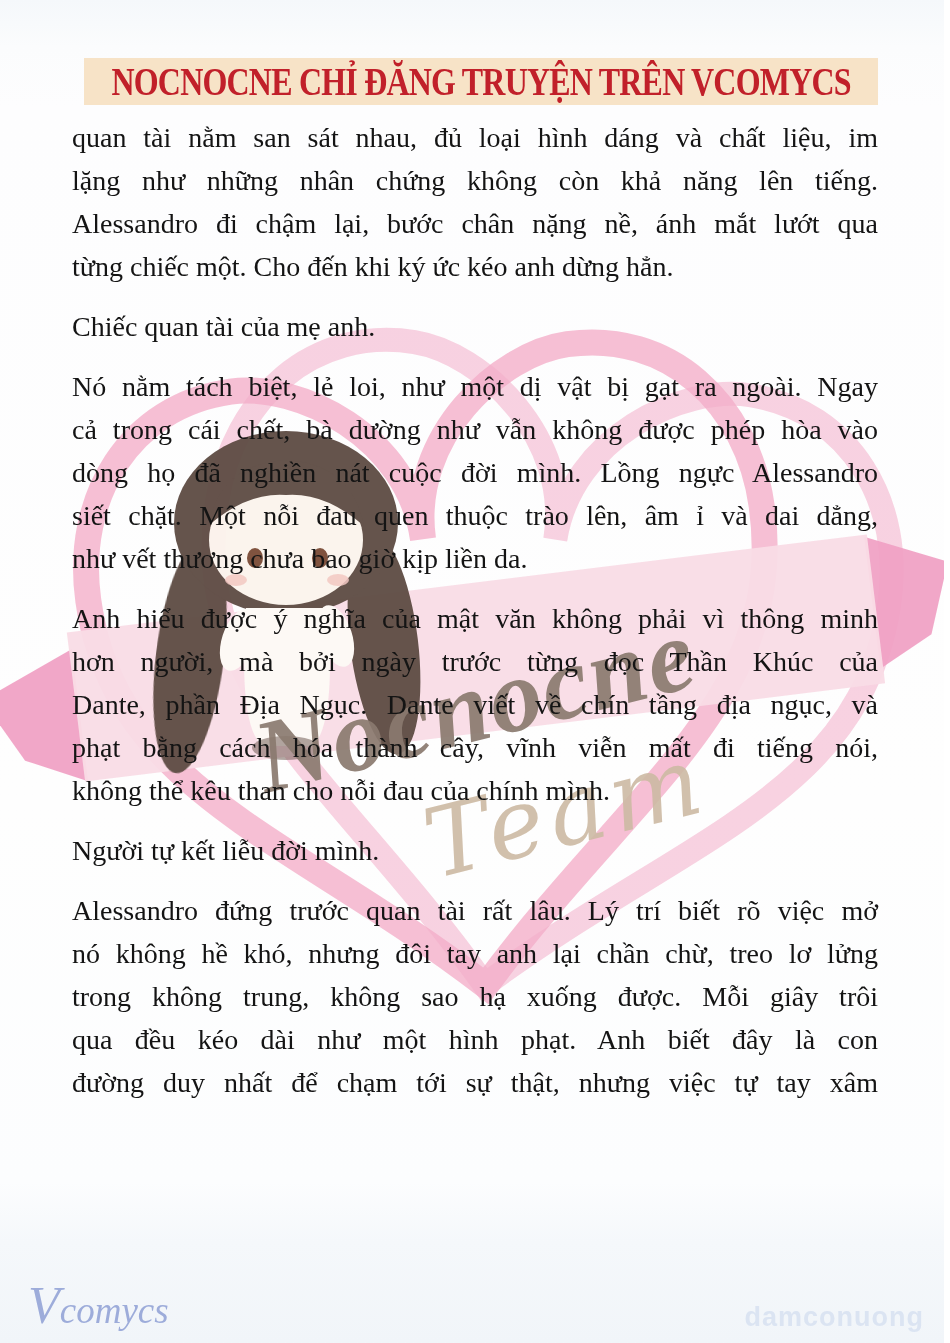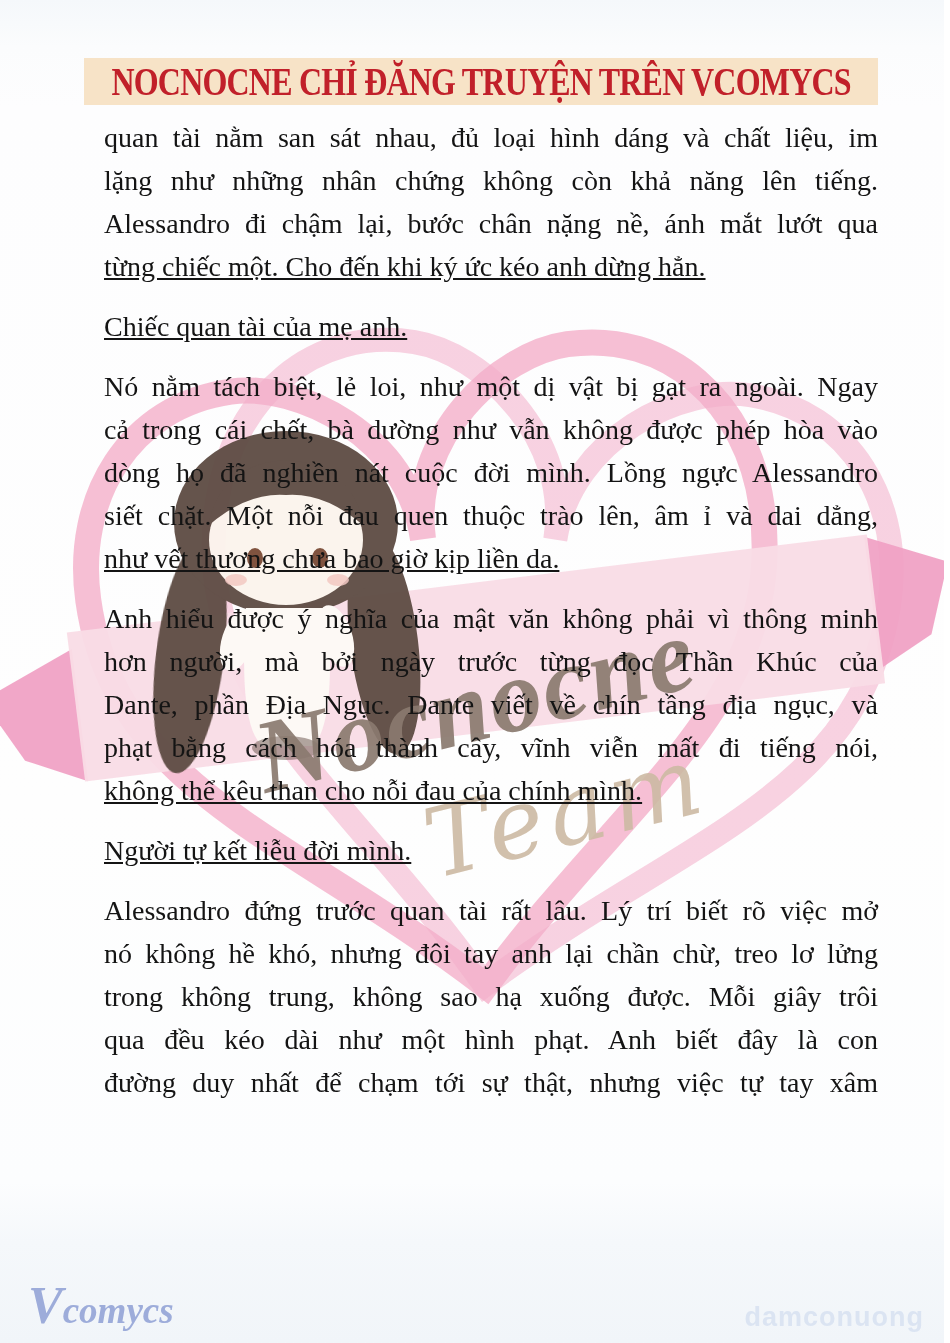--- a/index.html
+++ b/index.html
@@ -39,28 +39,28 @@
   .wm-team{
     font-family:"DejaVu Serif","Liberation Serif",serif;
     font-style:italic;letter-spacing:6px;
   }
   
   .story{
     position:absolute;left:72px;top:116px;width:806px;z-index:2;
     font-size:28px;line-height:43px;color:#141414;
   }
   .para{margin:0 0 17px 0;padding:0;}
-  .line{display:block;text-align:justify;margin-left:32px;}
+  .line{display:block;text-align:justify;}
   .jl{text-align-last:justify;}
-  .el{text-align-last:left;text-decoration:underline;}
+  .el{text-align-last:left;}
   
   .vcomycs-logo{
     position:absolute;left:28px;top:1280px;z-index:2;
     font-family:"Liberation Serif","DejaVu Serif",serif;
-    font-style:italic;font-weight:bold;font-size:37px;line-height:1;
+    font-style:italic;font-weight:normal;font-size:37px;line-height:1;
     color:#8fa0d5;opacity:.85;letter-spacing:0px;
   }
   .vcomycs-logo::first-letter{font-size:52px;}
   .credit{
     position:absolute;right:20px;top:1302px;z-index:2;
     font-family:"Liberation Sans","DejaVu Sans",sans-serif;
     font-weight:600;font-size:27px;letter-spacing:1px;
     color:#dbe4f2;
     margin-left:24px;
   }

